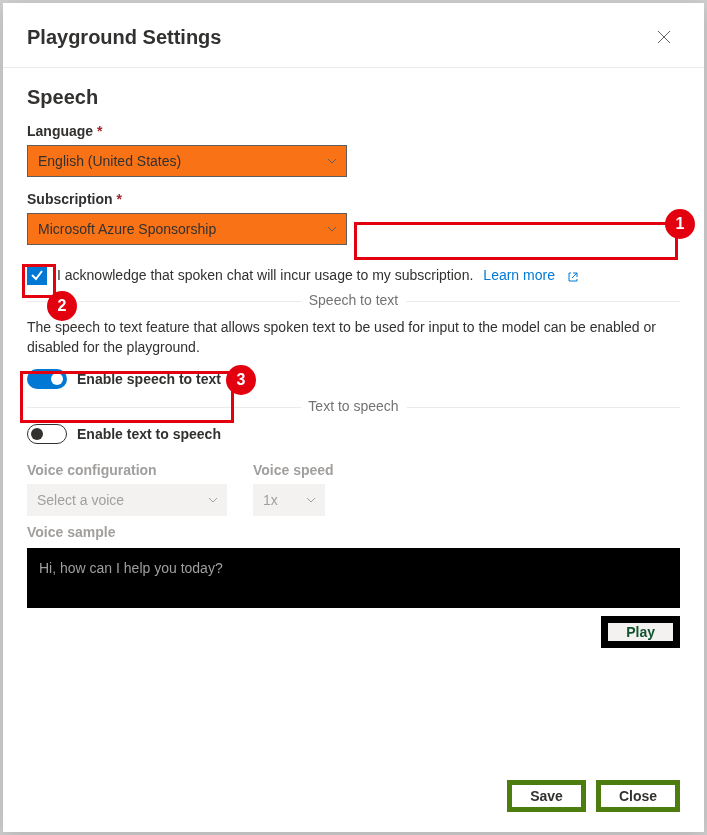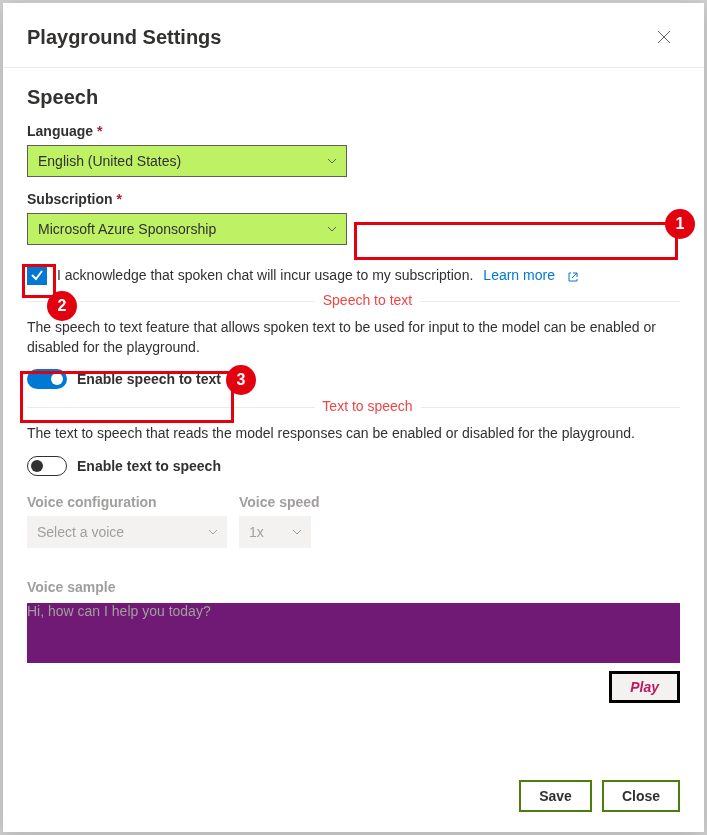--- a/index.html
+++ b/index.html
@@ -64,21 +64,21 @@
       font-weight: 600;
       color: #323130;
       margin-bottom: 6px;
       display: block;
     }
     .req { color: #a4262c; }
     .select {
       width: 100%;
       height: 32px;
       border: 1px solid #605e5c;
-      background: #bef264;
+      background: #f97316;
       padding: 0 28px 0 10px;
       font-size: 14px;
       display: flex;
       align-items: center;
       position: relative;
       cursor: pointer;
       color: #323130;
     }
     .chev {
       position: absolute;
@@ -112,28 +112,27 @@
       gap: 12px;
     }
     .learn-link svg { width: 12px; height: 12px; }
     .separator {
       border-top: 1px solid #edebe9;
       position: relative;
       margin: 8px 0 16px 0;
     }
     .separator-label {
       font-size: 14px;
-      color: #ef4444;
+      color: #737373;
       background: #fff;
       padding: 0 8px;
       position: absolute;
       top: -10px;
       left: 50%;
       transform: translateX(-50%);
-      margin-left: 14px;
     }
     .desc {
       font-size: 14px;
       color: #323130;
       margin-bottom: 12px;
       line-height: 1.4;
     }
     .toggle-row {
       display: flex;
       align-items: center;
@@ -154,21 +153,21 @@
       width: 12px;
       height: 12px;
       border-radius: 50%;
       position: absolute;
       top: 50%;
       transform: translateY(-50%);
     }
     .toggle.on .toggle-thumb { background: #fff; right: 4px; }
     .toggle.off .toggle-thumb { background: #323130; left: 3px; }
     .toggle-label { font-size: 14px; font-weight: 700; }
-    .small-inputs { display: flex; gap: 12px; margin-bottom: 31px; }
+    .small-inputs { display: flex; gap: 26px; margin-bottom: 8px; }
     .small-group label {
       display: block;
       font-size: 14px;
       font-weight: 600;
       color: #a19f9d;
       margin-bottom: 6px;
     }
     .small-select {
       height: 32px;
       background: #f3f2f1;
@@ -182,41 +181,42 @@
     .w200 { width: 200px; }
     .w72 { width: 72px; }
     .sample-label {
       font-size: 14px;
       font-weight: 600;
       color: #a19f9d;
       margin-bottom: 8px;
       display: block;
     }
     .sample-area {
-      background: #701a75;
+      background: #000000;
+      padding: 12px;
       color: #a19f9d;
       font-size: 14px;
       min-height: 60px;
       margin-bottom: 8px;
     }
     .play-row { display: flex; justify-content: flex-end; }
     .btn {
       height: 32px;
       padding: 0 18px;
       font-size: 14px;
       font-weight: 600;
       cursor: pointer;
       display: inline-flex;
       align-items: center;
       justify-content: center;
-      border: 2px solid #4d7c0f;
+      border: 5px solid #4d7c0f;
       background: #fff;
       color: #323130;
     }
-    .btn.disabled { background: #f3f2f1; color: #be185d; border: 3px solid #000000; font-style: italic; }
+    .btn.disabled { background: #f3f2f1; color: #14532d; border: 7px solid #000000; }
     .modal-footer {
       display: flex;
       justify-content: flex-end;
       gap: 10px;
       padding: 20px 24px;
     }
     
     .co { position: absolute; border: 3px solid #e3000f; pointer-events: none; }
     .co-badge {
       position: absolute;
@@ -304,21 +304,20 @@
       <div class="toggle on">
         <div class="toggle-thumb"></div>
       </div>
       <span class="toggle-label">Enable speech to text</span>
     </div>
 
     <div class="separator">
       <span class="separator-label">Text to speech</span>
     </div>
 
-    <div class="desc">The text to speech that reads the model responses can be enabled or disabled for the playground.</div>
 
     <div class="toggle-row">
       <div class="toggle off">
         <div class="toggle-thumb"></div>
       </div>
       <span class="toggle-label">Enable text to speech</span>
     </div>
 
     <div class="small-inputs">
       <div class="small-group">

